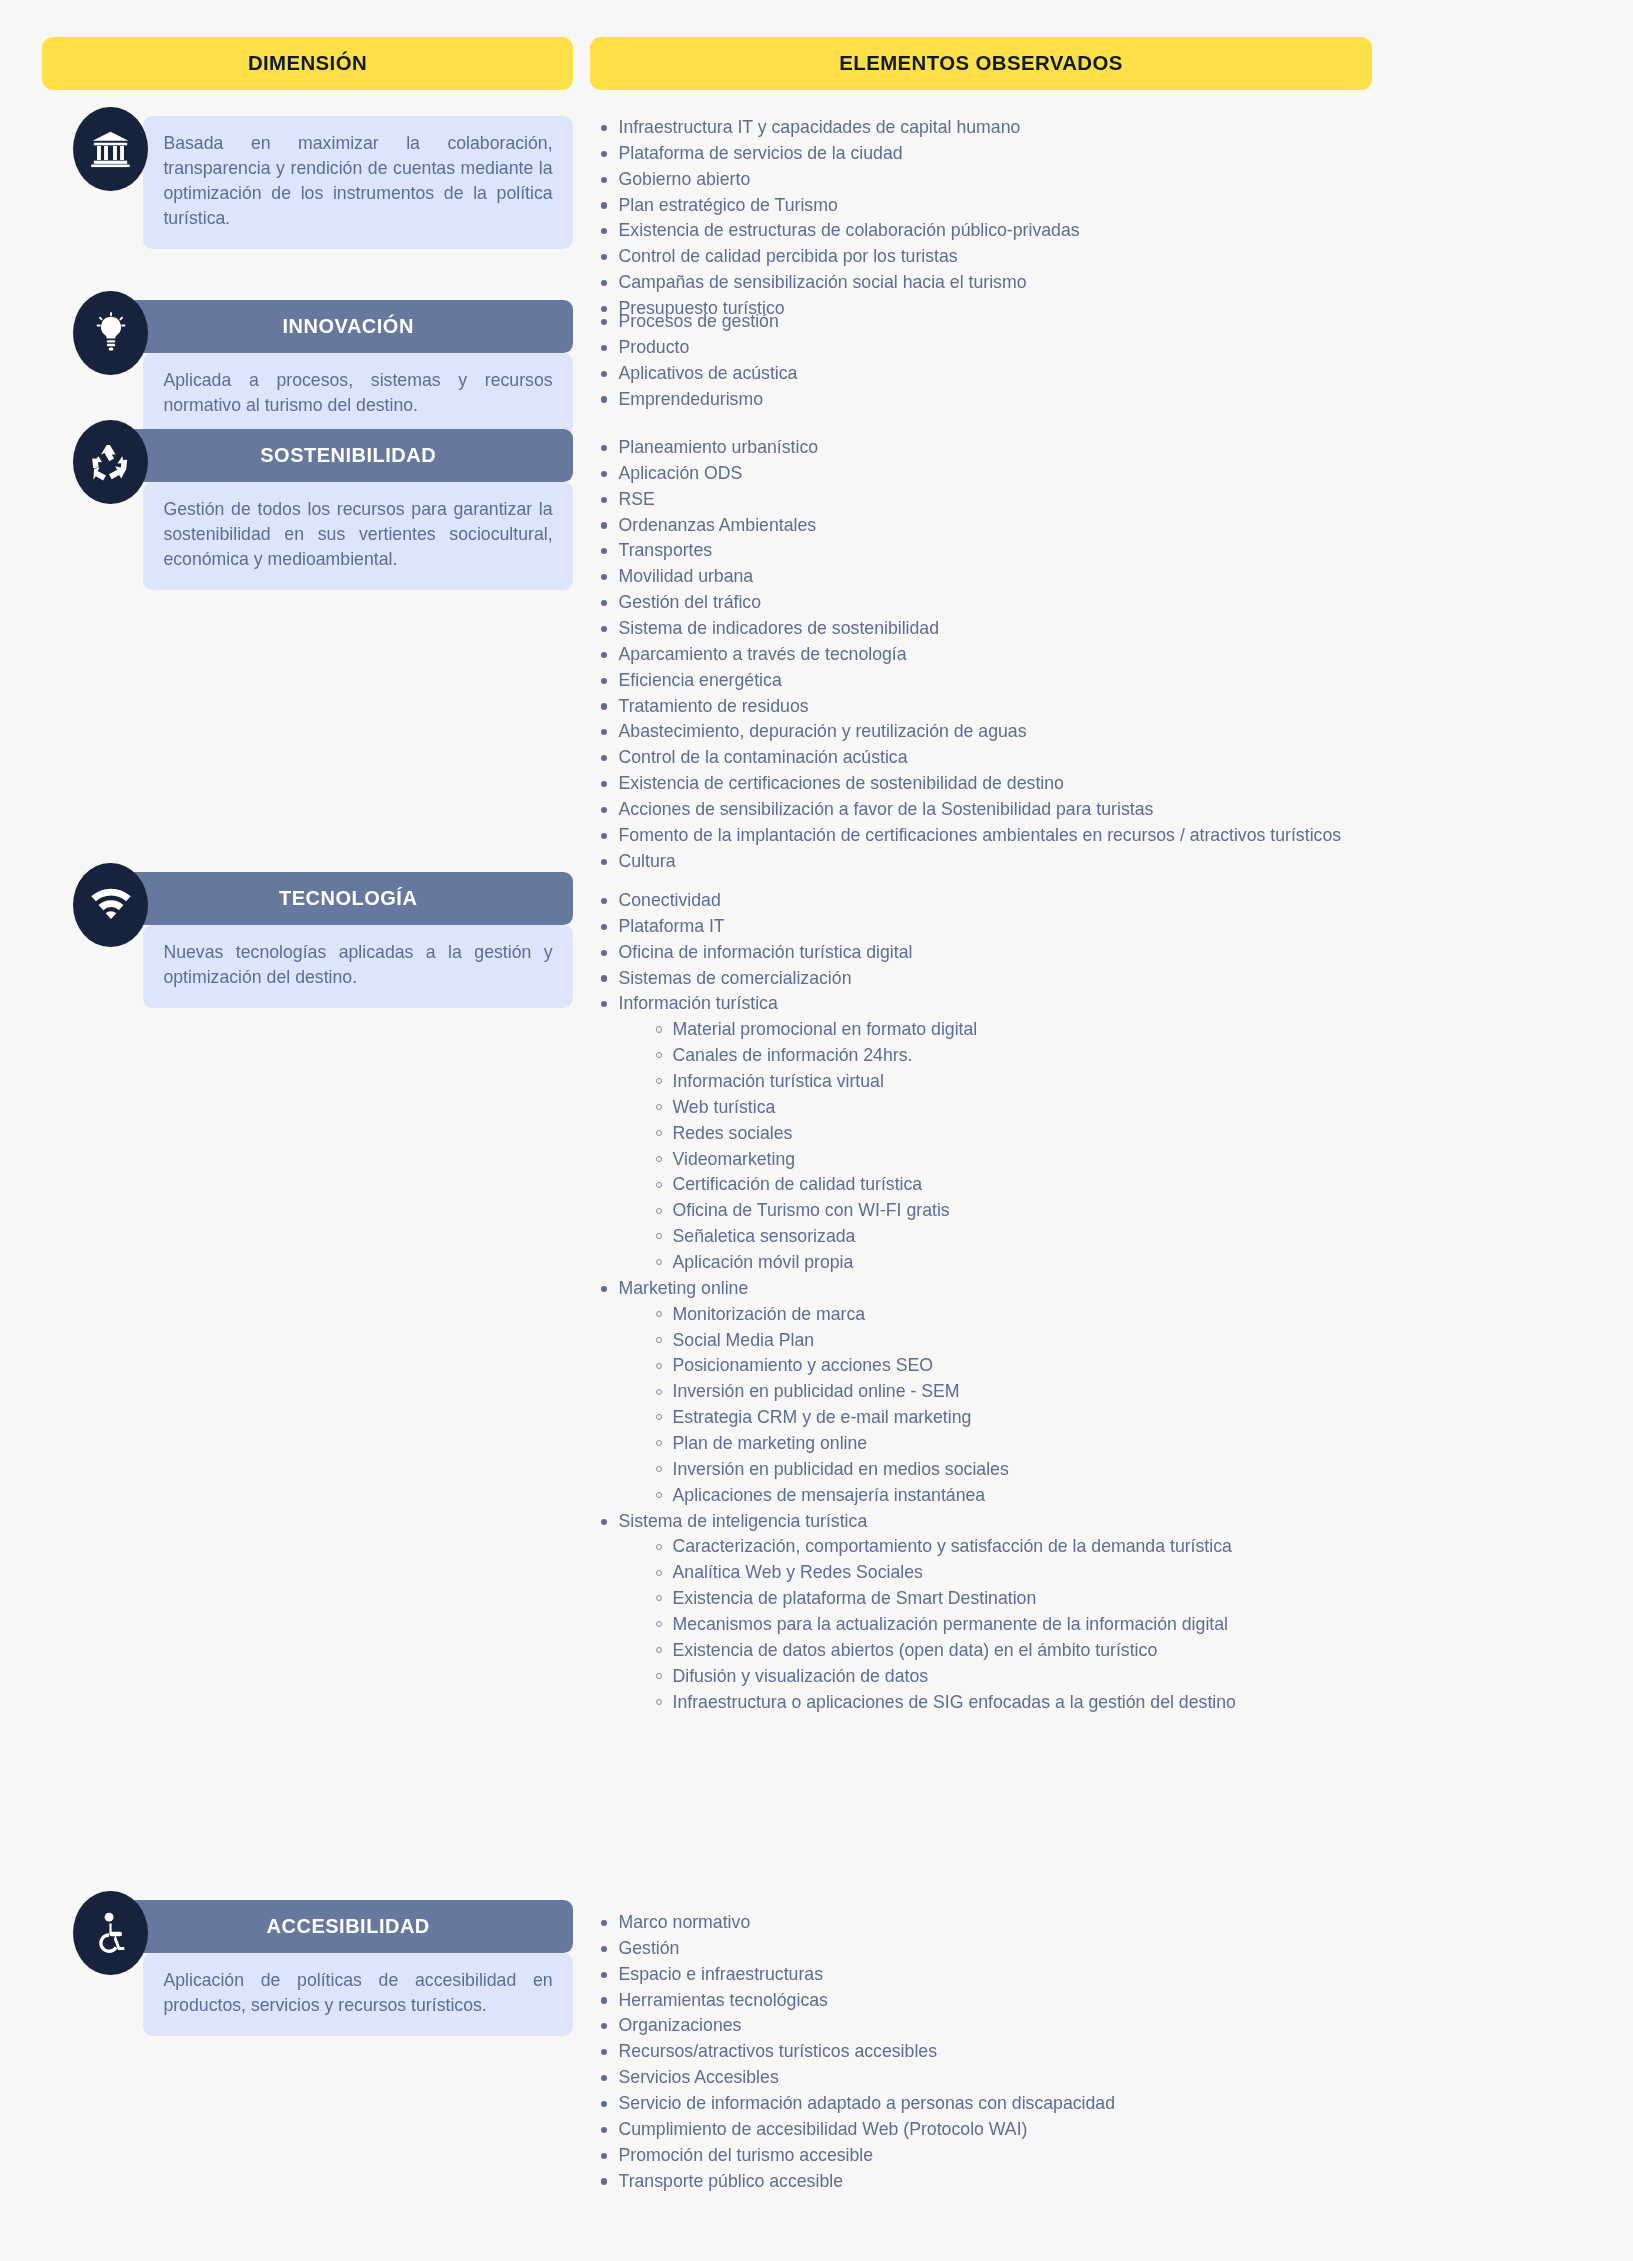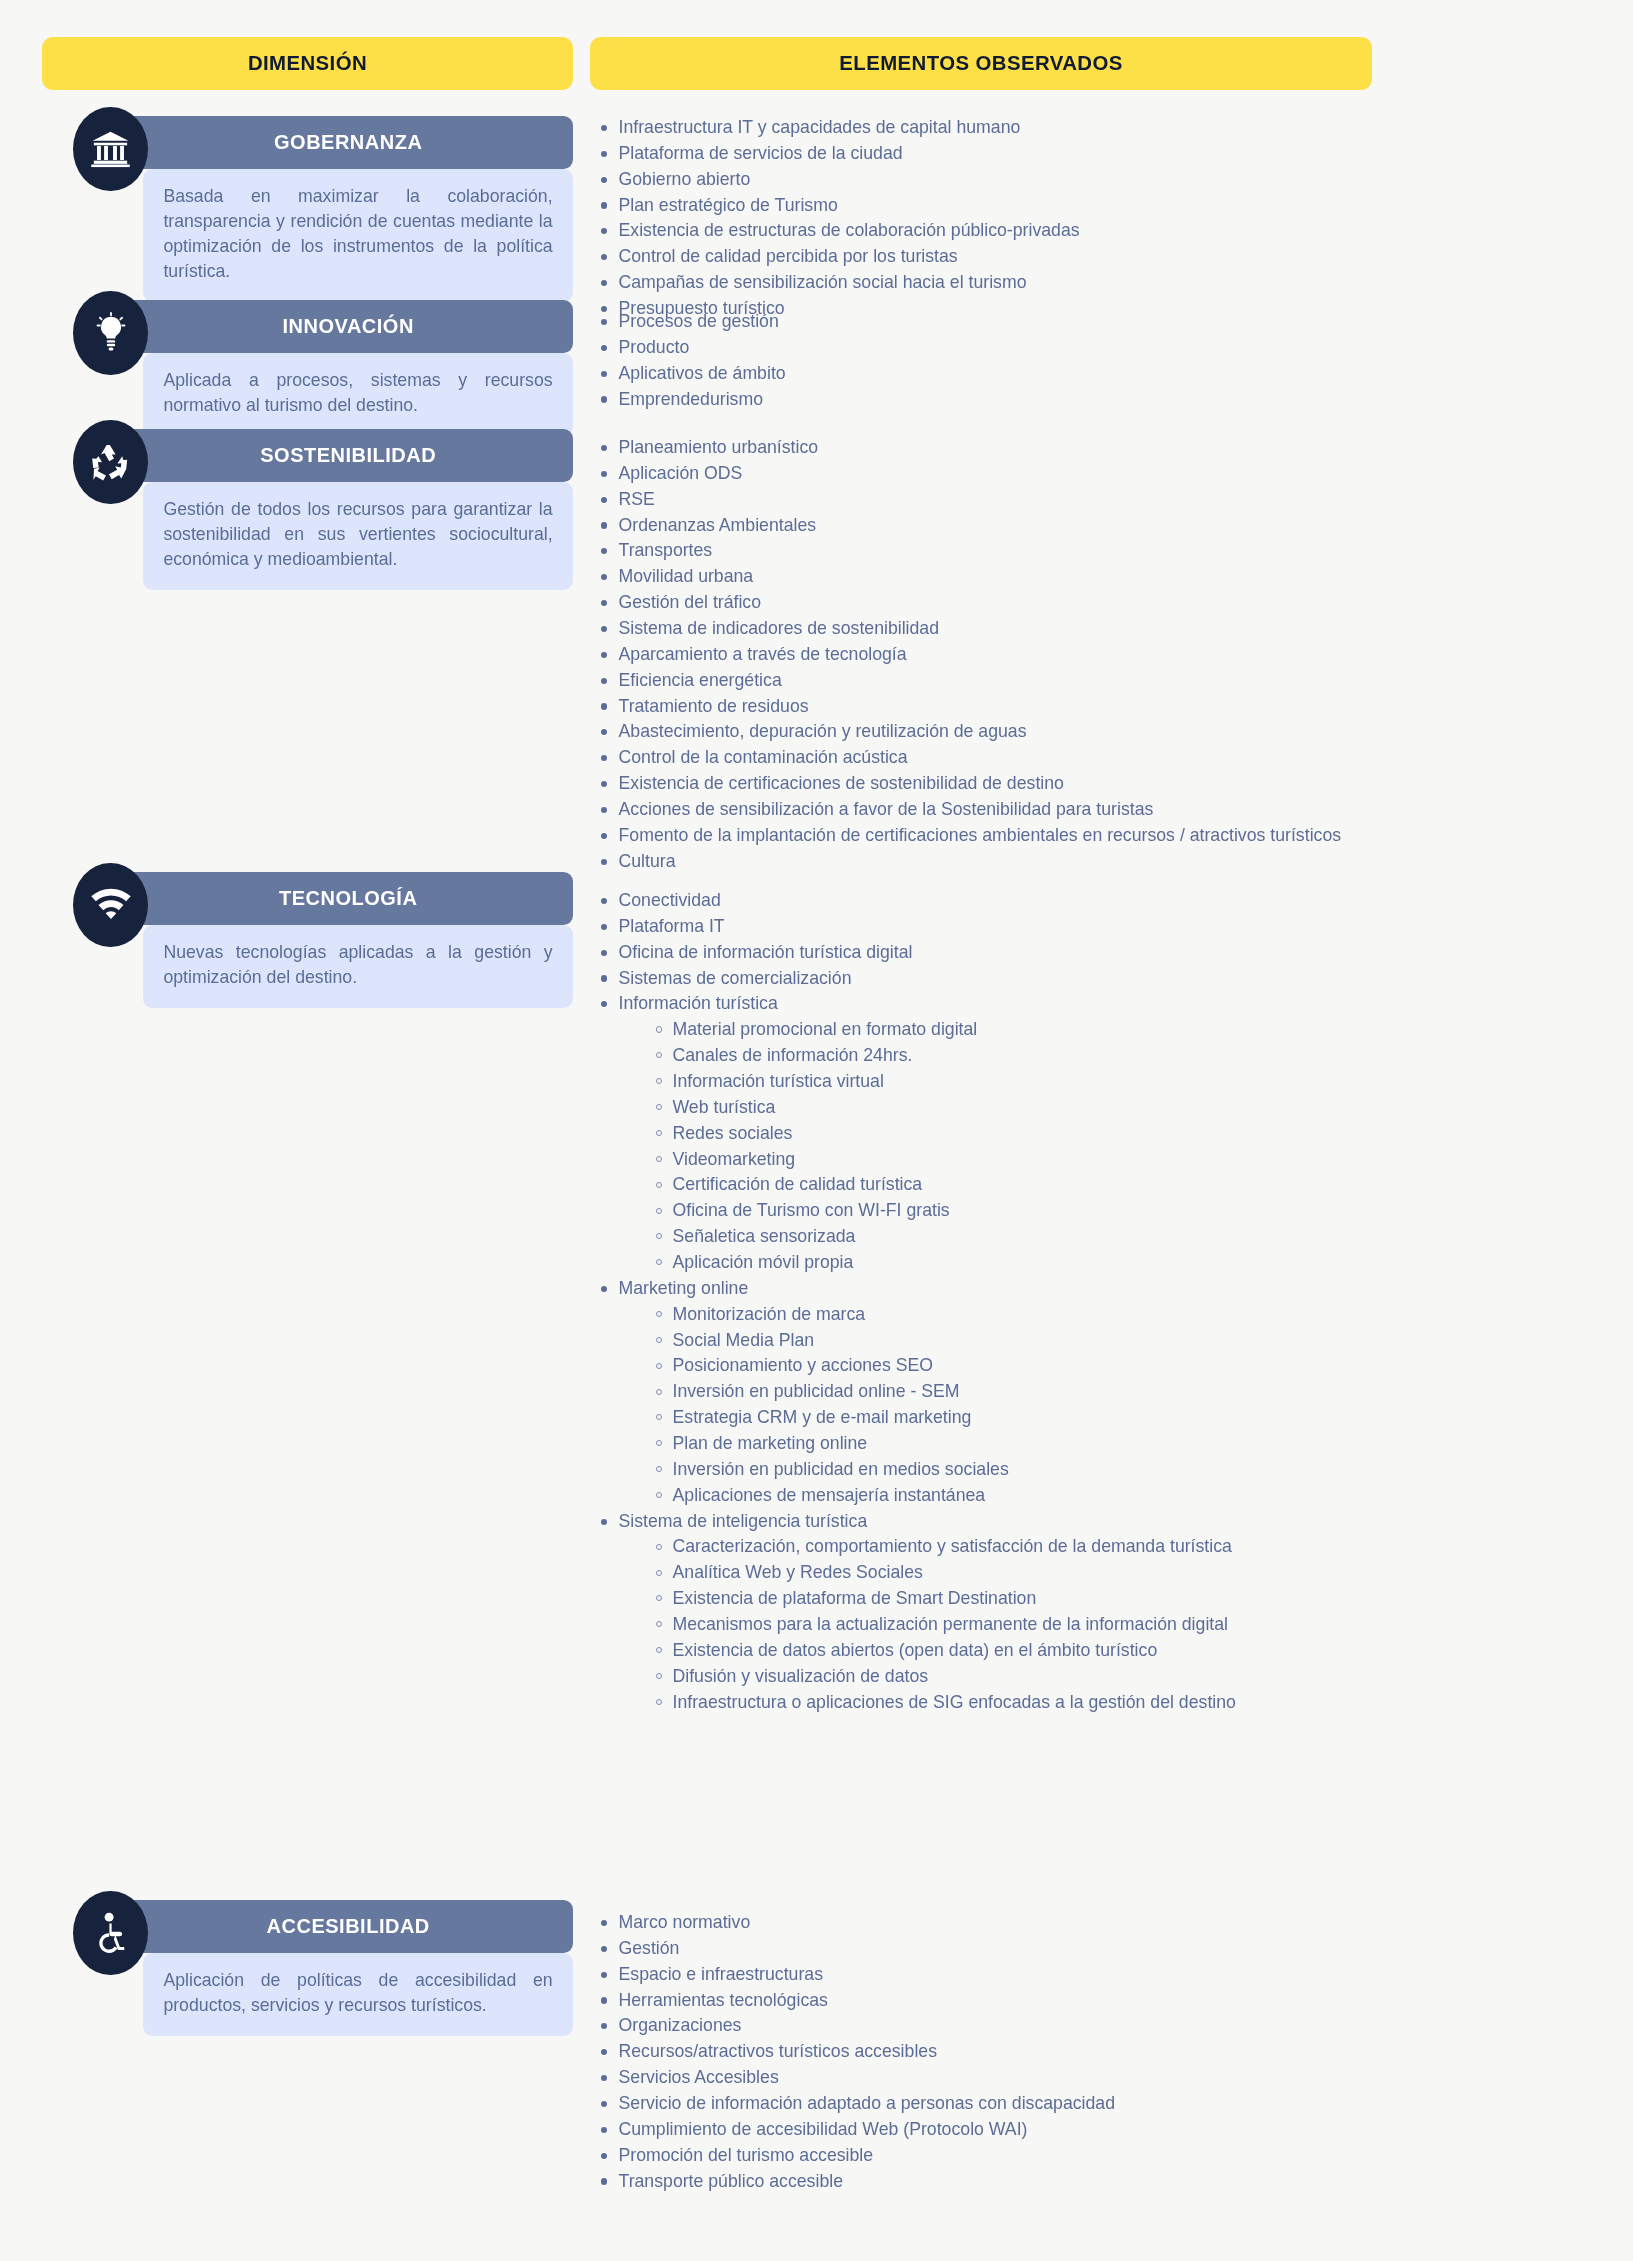--- a/index.html
+++ b/index.html
@@ -156,23 +156,20 @@
 
   <div class="hdr hdr-left">
     <span class="hdr-text">DIMENSIÓN</span>
   </div>
   <div class="hdr hdr-right">
     <span class="hdr-text">ELEMENTOS OBSERVADOS</span>
   </div>
 
   <div id="dimension-blocks">
       <div class="dim-block" style="top: 116px;">
-        <div class="dim-bar">
-          <span class="dim-bar-label">GOBERNANZA</span>
-        </div>
         <div class="dim-desc">Basada en maximizar la colaboración, transparencia y rendición de cuentas mediante la optimización de los instrumentos de la política turística.</div>
         <div class="dim-icon">
           <svg width="41" height="41" viewBox="0 0 64 64" fill="#ffffff" aria-hidden="true">
       <polygon points="32,6 60,20 4,20"></polygon>
       <rect x="6" y="23" width="52" height="4"></rect>
       <rect x="11" y="28" width="6" height="22"></rect>
       <rect x="22" y="28" width="6" height="22"></rect>
       <rect x="36" y="28" width="6" height="22"></rect>
       <rect x="47" y="28" width="6" height="22"></rect>
       <rect x="6" y="51" width="52" height="5"></rect>
@@ -252,21 +249,21 @@
           <li class="l1"><span>Existencia de estructuras de colaboración público-privadas</span></li>
           <li class="l1"><span>Control de calidad percibida por los turistas</span></li>
           <li class="l1"><span>Campañas de sensibilización social hacia el turismo</span></li>
           <li class="l1"><span>Presupuesto turístico</span></li>
         </ul>
       </div>
       <div class="bullets" style="top: 306px;">
         <ul>
           <li class="l1"><span>Procesos de gestión</span></li>
           <li class="l1"><span>Producto</span></li>
-          <li class="l1"><span>Aplicativos de ámbito</span></li>
+          <li class="l1"><span>Aplicativos de acústica</span></li>
           <li class="l1"><span>Emprendedurismo</span></li>
         </ul>
       </div>
       <div class="bullets" style="top: 432px;">
         <ul>
           <li class="l1"><span>Planeamiento urbanístico</span></li>
           <li class="l1"><span>Aplicación ODS</span></li>
           <li class="l1"><span>RSE</span></li>
           <li class="l1"><span>Ordenanzas Ambientales</span></li>
           <li class="l1"><span>Transportes</span></li>

